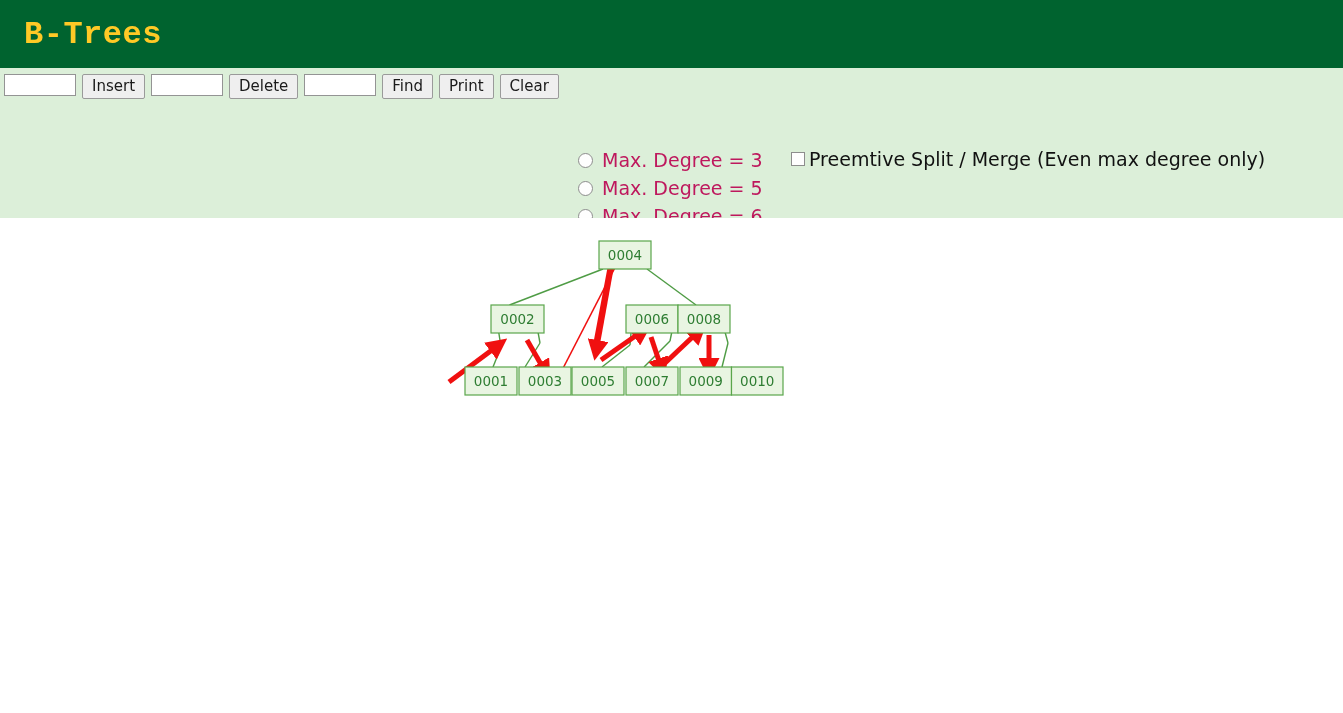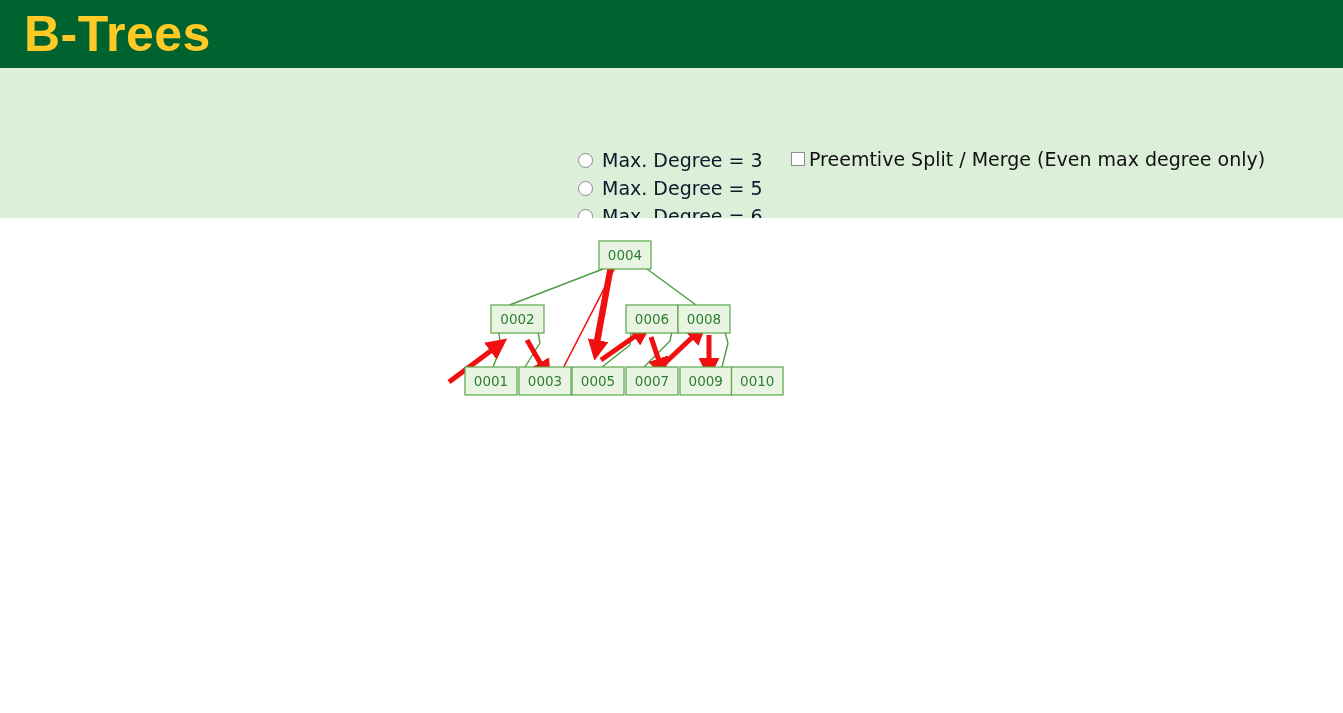--- a/index.html
+++ b/index.html
@@ -20,24 +20,24 @@
   #header {
     height: 68px;
     background: #00632f;
     display: flex;
     align-items: center;
     box-sizing: border-box;
     padding-left: 24px;
   }
   #header-title {
     color: #ffc926;
-    font-size: 50px;
+    font-size: 32px;
     font-weight: bold;
     letter-spacing: 0.5px;
-    font-family: Liberation Sans, sans-serif;
+    font-family: Liberation Mono, monospace;
   }
 
   
   #toolbar {
     background: #dcefd9;
     height: 150px;
     box-sizing: border-box;
     position: relative;
     padding: 0;
   }
@@ -109,21 +109,21 @@
     top: 50%;
     width: 9px;
     height: 9px;
     margin-left: -4.5px;
     margin-top: -4.5px;
     border-radius: 50%;
     background: #1769d6;
   }
   .radio-label {
     font-size: 19px;
-    color: #0f172a;
+    color: #be185d;
     font-family: "DejaVu Sans", "Liberation Sans", sans-serif;
     white-space: nowrap;
     cursor: pointer;
   }
 
   
   #checkbox-row {
     position: absolute;
     left: 791px;
     top: 80px;
@@ -191,20 +191,33 @@
 </style>
 </head>
 <body>
 
 <div id="header">
   <div id="header-title">B-Trees</div>
 </div>
 
 <div id="toolbar">
 
+  <div id="controls-row">
+    <input class="text-field" type="text" placeholder="" style="">
+    <button class="btn">Insert</button>
+
+    <input class="text-field" type="text" placeholder="" style="">
+    <button class="btn">Delete</button>
+
+    <input class="text-field" type="text" placeholder="" style="">
+    <button class="btn">Find</button>
+
+    <button class="btn">Print</button>
+    <button class="btn">Clear</button>
+  </div>
 
   <div id="radio-group">
       <div class="radio-row">
         <span class="radio-mark"></span>
         <span class="radio-label">Max. Degree = 3</span>
       </div>
       <div class="radio-row">
         <span class="radio-mark"></span>
         <span class="radio-label">Max. Degree = 5</span>
       </div>

